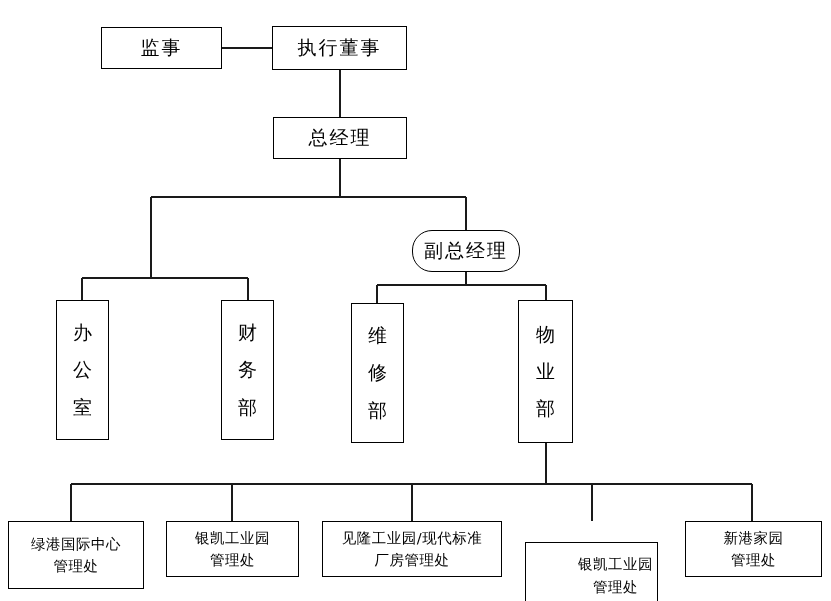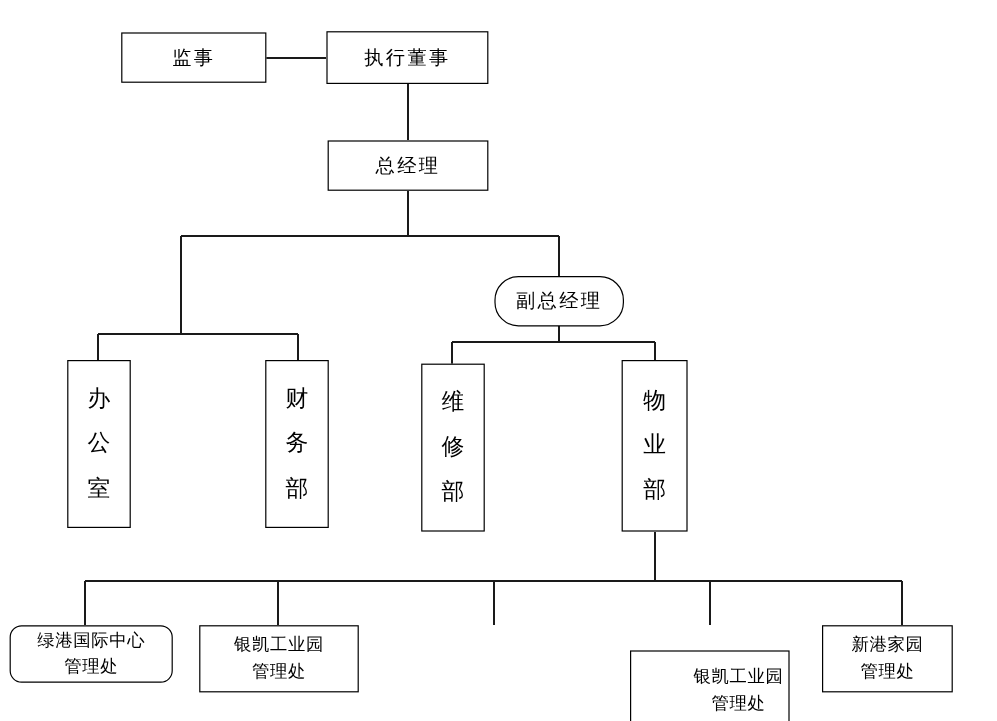--- a/index.html
+++ b/index.html
@@ -36,21 +36,21 @@
     text-align: center;
     color: #000000;
     line-height: 1.32;
   }
   .node-label {
     display: block;
     white-space: pre-line;
   }
   
   .node.horiz {
-    font-size: 16px;
+    font-size: 19px;
     letter-spacing: 2px;
   }
   
   .node.vert {
     font-size: 19px;
     align-items: center;
   }
   .node.vert .node-label {
     writing-mode: horizontal-tb;
     line-height: 1.95;
@@ -138,34 +138,38 @@
 修
 部</span>
   </div>
 
   <div class="node vert" style="left:518px; top:300px; width:55px; height:143px;">
     <span class="node-label">物
 业
 部</span>
   </div>
 
-  <div class="node leaf" style="left:8px; top:521px; width:136px; height:48px;border-radius:10px;">
+  <div class="node leaf" style="left:8px; top:521px; width:136px; height:68px;">
     <span class="node-label">绿港国际中心
 管理处</span>
   </div>
 
   <div class="node leaf" style="left:166px; top:521px; width:133px; height:56px;">
     <span class="node-label">银凯工业园
 管理处</span>
   </div>
 
+  <div class="node leaf" style="left:322px; top:521px; width:180px; height:56px;">
+    <span class="node-label">见隆工业园/现代标准
+厂房管理处</span>
+  </div>
 
   <div class="node leaf" style="left:525px; top:542px; width:133px; height:67px;justify-content:flex-end;">
     <span class="node-label">银凯工业园
 管理处</span>
   </div>
 
-  <div class="node leaf" style="left:685px; top:521px; width:109px; height:56px;">
+  <div class="node leaf" style="left:685px; top:521px; width:137px; height:56px;">
     <span class="node-label">新港家园
 管理处</span>
   </div>
 
 </div>
 
 </body></html>

